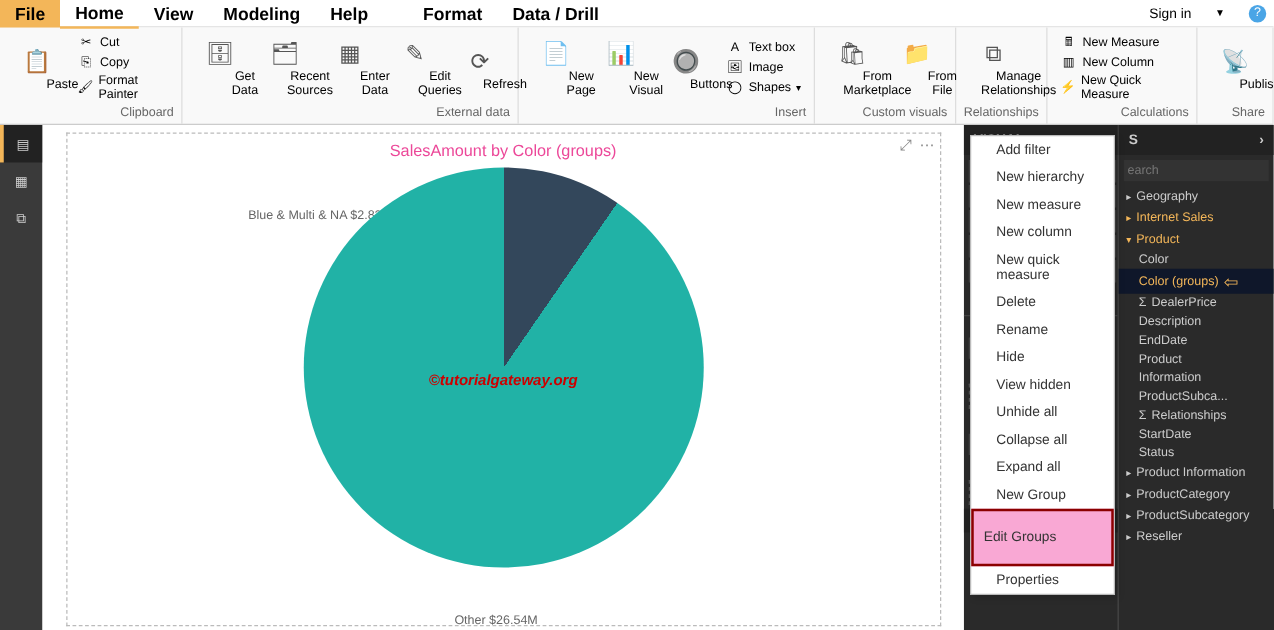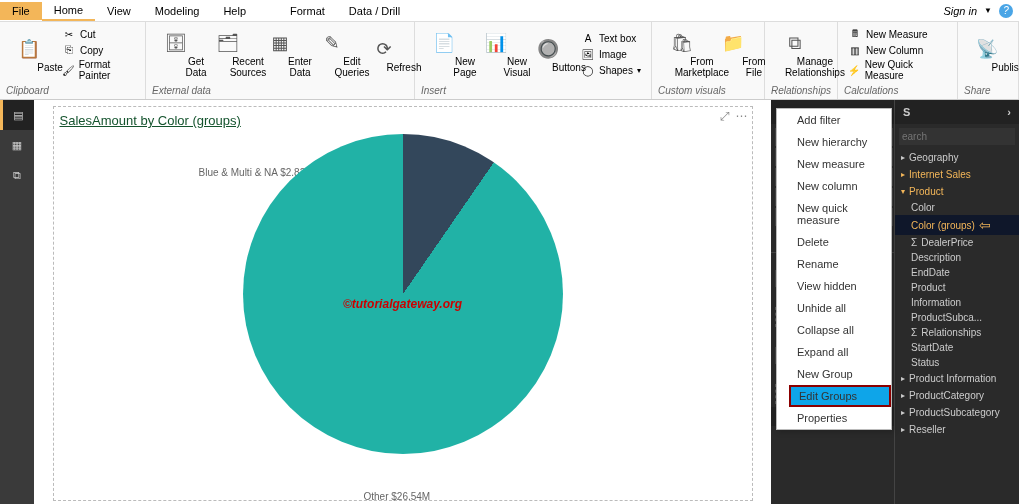--- a/index.html
+++ b/index.html
@@ -1,38 +1,38 @@
 <!DOCTYPE html>
 <html><head>
 <meta charset="utf-8">
 <style>
 * { box-sizing: border-box; margin: 0; padding: 0; font-family: "Segoe UI", Arial, sans-serif; }
 body { width: 1019px; height: 504px; background: #fff; font-size: 11px; overflow: hidden; position: relative; }
 .titlebar { height: 22px; display: flex; align-items: center; border-bottom: 1px solid #ddd; }
-.tab { padding: 3px 12px; cursor: pointer; font-size: 11px; }
+.tab { padding: 3px 12px; cursor: pointer; font-size: 14px; font-weight: bold; }
 .tab.file { background: #f3b659; color: #000; }
 .tab.active { border-bottom: 2px solid #f3b659; }
-.signin { margin-left: auto; padding: 0 6px; display: flex; align-items: center; gap: 7px; font-style: italic; }
+.signin { margin-left: auto; padding: 0 6px; display: flex; align-items: center; gap: 19px; }
 .help-circ { width: 14px; height: 14px; border-radius: 50%; background: #4aa5e6; color: #fff; display: flex; align-items: center; justify-content: center; font-size: 10px; }
 .ribbon { height: 78px; display: flex; border-bottom: 1px solid #ccc; background: #f9f9f9; }
 .group { border-right: 1px solid #ddd; display: flex; flex-direction: column; padding: 2px 6px; }
 .group-body { flex: 1; display: flex; align-items: center; gap: 4px; }
-.group-label { text-align: left; font-size: 10px; color: #666; padding: 1px 0; font-style: italic; }
+.group-label { text-align: right; font-size: 10px; color: #666; padding: 1px 0; }
 .bigbtn { display: flex; flex-direction: column; align-items: center; justify-content: center; padding: 2px 4px; width: 48px; cursor: pointer; }
 .bigbtn .ic { width: 26px; height: 26px; display: flex; align-items: center; justify-content: center; font-size: 18px; color: #555; }
 .bigbtn span { font-size: 10px; text-align: center; line-height: 1.1; padding-left: 40px; }
 .smallbtn { display: flex; align-items: center; gap: 4px; padding: 1px 4px; font-size: 10px; cursor: pointer; }
 .smallbtn .ic { width: 14px; height: 14px; display: inline-flex; align-items: center; justify-content: center; }
 .main { display: flex; height: calc(504px - 100px); }
 .leftrail { width: 34px; background: #3a3a3a; display: flex; flex-direction: column; }
 .leftrail .item { width: 34px; height: 30px; display: flex; align-items: center; justify-content: center; color: #ccc; cursor: pointer; }
 .leftrail .item.active { background: #222; border-left: 3px solid #f3b659; }
 .canvas { flex: 1; background: #fff; position: relative; padding: 6px; }
 .chartbox { border: 1px dashed #bbb; width: 700px; height: 395px; margin: 0 auto; position: relative; }
-.chart-title { text-align: left; color: #14532d; font-size: 13px; padding: 6px; text-decoration: underline; }
+.chart-title { text-align: center; color: #ec4899; font-size: 13px; padding: 6px; }
 .pie-wrap { position: relative; width: 320px; height: 320px; margin: 0 auto; }
 .pie { width: 320px; height: 320px; border-radius: 50%; background: conic-gradient(#33475b 0deg 34.6deg, #21b2a6 34.6deg 360deg); }
 .datalabel { position: absolute; font-size: 10px; color: #666; }
 .watermark { position: absolute; color: #c00; font-size: 12px; font-weight: bold; left: 50%; top: 50%; transform: translate(-50%,-50%); font-style: italic; }
 .rightpanels { width: 248px; display: flex; }
 .vispanel, .fieldspanel { background: #2a2a2a; color: #ccc; font-size: 11px; }
 .vispanel { width: 124px; border-right: 1px solid #444; }
 .fieldspanel { width: 124px; }
 .panel-header { background: #222; padding: 6px 8px; font-size: 11px; font-weight: bold; display: flex; align-items: center; justify-content: space-between; }
 .vis-icons { display: grid; grid-template-columns: repeat(6, 18px); gap: 2px; padding: 4px; }
@@ -44,21 +44,21 @@
 .drop { margin: 0 4px 3px 4px; padding: 4px 6px; border: 1px dashed #555; font-size: 9px; color: #888; }
 .filters-hdr { padding: 4px 8px; background: #222; font-size: 10px; font-weight: bold; }
 .search { background: #333; margin: 4px; padding: 3px; font-size: 10px; color: #aaa; border: none; width: calc(100% - 8px); }
 .field-table { padding: 3px 6px; color: #ccc; font-size: 10px; cursor: pointer; display: flex; align-items: center; gap: 4px; }
 .field-table.active { color: #f3b659; }
 .field-item { padding: 2px 6px 2px 16px; font-size: 10px; color: #ccc; display: flex; align-items: center; gap: 4px; cursor: pointer; }
 .field-item.sel { background: #0f172a; color: #f3b659; }
 .arrow { color: #f3b659; font-size: 14px; }
 .ctxmenu { position: absolute; left: 776px; top: 108px; width: 116px; background: #fff; border: 1px solid #bbb; box-shadow: 2px 2px 6px rgba(0,0,0,0.2); z-index: 100; }
 .ctxitem { padding: 5px 20px; font-size: 11px; color: #333; cursor: pointer; }
-.ctxitem.highlight { background: #0ea5e9; border: 2px solid #8b0000; padding: 3px 8px; margin-left: 12px; }
+.ctxitem.highlight { background: #f9a8d4; border: 2px solid #8b0000; padding: 15px 8px; }
 .tri { font-size: 8px; }
 .chart-actions { position: absolute; top: 2px; right: 4px; display: flex; gap: 6px; color: #888; font-size: 12px; }
 </style>
 </head>
 <body>
 
 <div class="titlebar">
   <div class="tab file">File</div>
   <div class="tab active">Home</div>
   <div class="tab">View</div>
@@ -355,20 +355,21 @@
 </div>
 
 <div class="ctxmenu">
   <div class="ctxitem">Add filter</div>
   <div class="ctxitem">New hierarchy</div>
   <div class="ctxitem">New measure</div>
   <div class="ctxitem">New column</div>
   <div class="ctxitem">New quick measure</div>
   <div class="ctxitem">Delete</div>
   <div class="ctxitem">Rename</div>
+  <div class="ctxitem">Hide</div>
   <div class="ctxitem">View hidden</div>
   <div class="ctxitem">Unhide all</div>
   <div class="ctxitem">Collapse all</div>
   <div class="ctxitem">Expand all</div>
   <div class="ctxitem">New Group</div>
   <div class="ctxitem highlight">Edit Groups</div>
   <div class="ctxitem">Properties</div>
 </div>
 
 </body></html>

